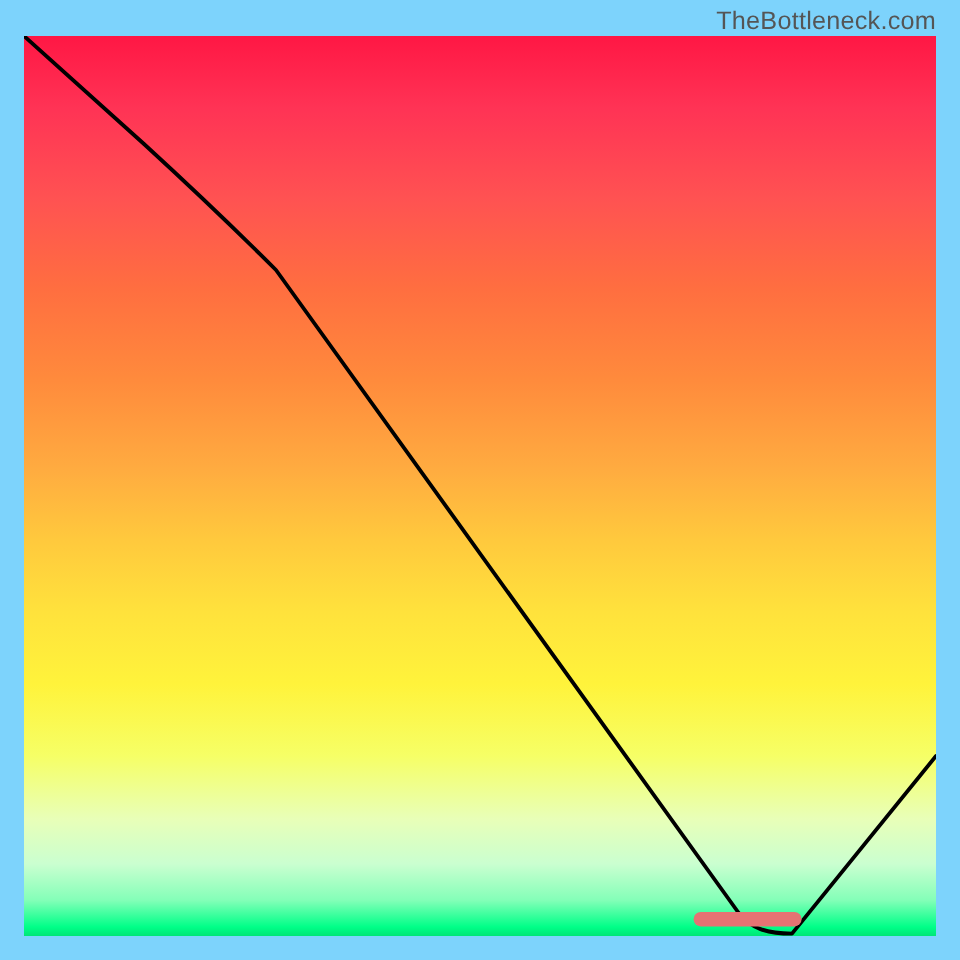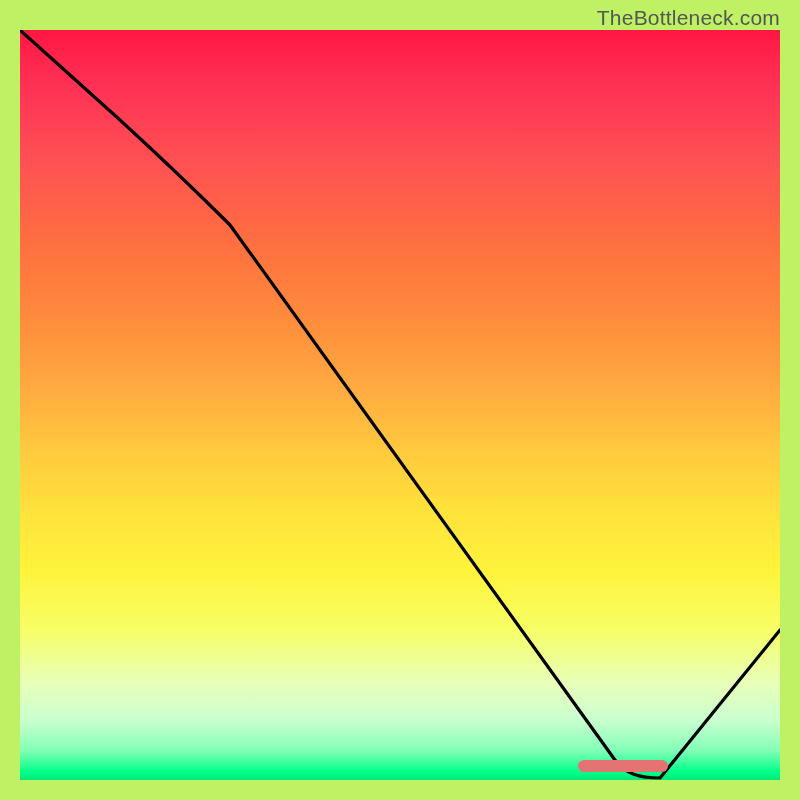--- a/index.html
+++ b/index.html
@@ -8,21 +8,21 @@
     width: 800px;
     height: 800px;
     background: #000;
     overflow: hidden;
     font-family: -apple-system, BlinkMacSystemFont, "Segoe UI", Arial, sans-serif;
   }
   .chart-container {
     position: relative;
     width: 800px;
     height: 800px;
-    background: #bef264;
+    background: #7dd3fc;
     text-decoration: underline;
   }
   .plot-area {
     position: absolute;
     left: 20px;
     top: 30px;
     width: 760px;
     height: 750px;
     background: linear-gradient(to bottom,
       #ff1744 0%,

